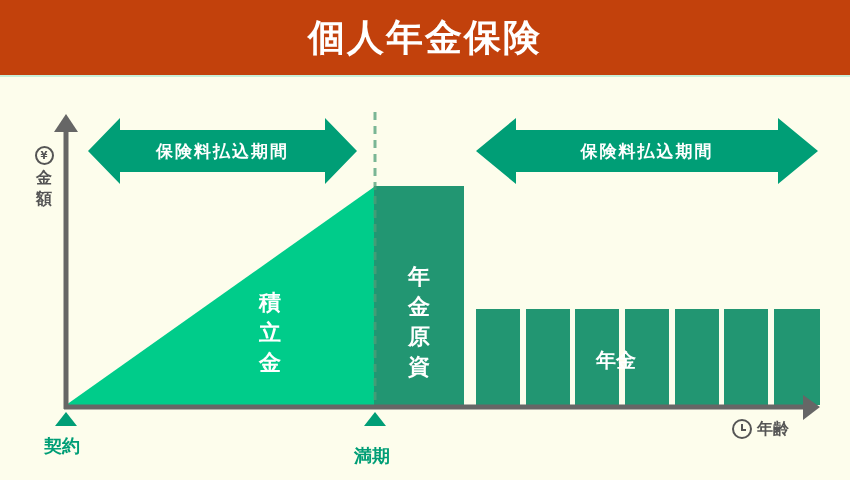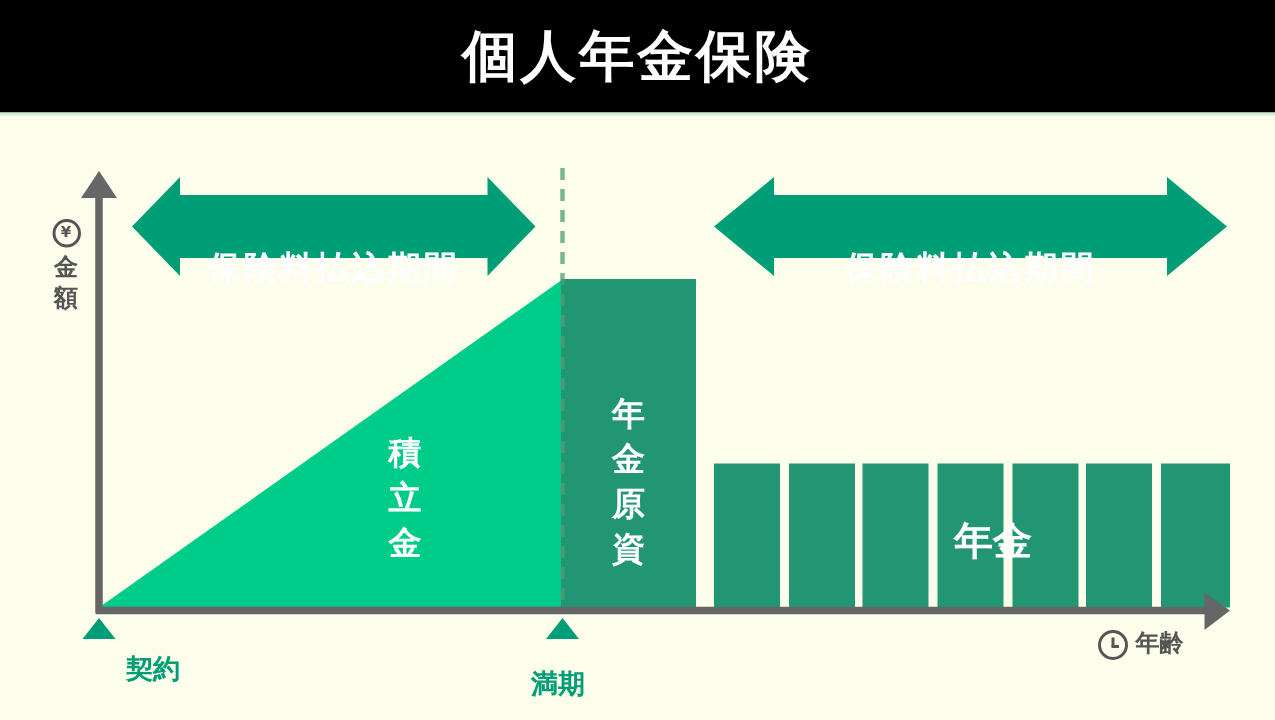--- a/index.html
+++ b/index.html
@@ -4,54 +4,54 @@
 <style>
   html, body { margin: 0; padding: 0; }
   body {
     width: 850px; height: 480px; overflow: hidden;
     background: #fdfdec;
     font-family: "DejaVu Sans", "Liberation Sans", sans-serif;
     position: relative;
   }
   .header {
     position: absolute; left: 0; top: 0; width: 850px; height: 75px;
-    background: #000000;
+    background: #c2410c;
     display: flex; align-items: center; justify-content: center;
   }
   .header-title {
     color: #ffffff; font-size: 37px; font-weight: bold; letter-spacing: 2px;
   }
   .header-line {
     position: absolute; left: 0; top: 75px; width: 850px; height: 2px; background: #c8efd8;
   }
   svg.diagram { position: absolute; left: 0; top: 0; }
   .label {
     position: absolute; color: #ffffff; font-weight: bold;
     display: flex; align-items: center; justify-content: center;
   }
-  .arrow-label { font-size: 22px; letter-spacing: 2px; margin-top: 28px; }
+  .arrow-label { font-size: 17px; letter-spacing: 2px; }
   .vlabel {
     position: absolute; color: #ffffff; font-size: 22px; font-weight: bold;
     display: flex; flex-direction: column; align-items: center; line-height: 30px;
   }
   .vlabel span { display: block; }
   .axis-text {
     position: absolute; font-size: 18px; font-weight: bold; color: #009e76;
   }
   .ylabel {
     position: absolute; left: 31px; top: 146px; width: 26px;
     display: flex; flex-direction: column; align-items: center;
     color: #555; font-size: 16px; font-weight: bold; line-height: 21px;
   }
   .yen-circle {
     width: 15px; height: 15px; border: 2px solid #555; border-radius: 50%;
     font-size: 10px; line-height: 15px; text-align: center; margin-bottom: 2px;
   }
   .xlabel {
-    position: absolute; left: 732px; top: 419px; display: flex; align-items: flex-end;
+    position: absolute; left: 732px; top: 419px; display: flex; align-items: flex-start;
     color: #555; font-size: 16px; font-weight: bold;
   }
   .clock {
     width: 16px; height: 16px; border: 2px solid #555; border-radius: 50%;
     position: relative; margin-right: 5px;
   }
   .clock::before {
     content: ""; position: absolute; left: 7px; top: 3px; width: 2px; height: 6px; background: #555;
   }
   .clock::after {
@@ -107,27 +107,27 @@
   <span>金</span>
 </div>
 
 <div class="vlabel" style="left:404px; top:262px; width:30px;">
   <span>年</span>
   <span>金</span>
   <span>原</span>
   <span>資</span>
 </div>
 
-<div class="label" style="left:626px; top:345px; width:70px; height:30px; font-size:26px; overflow:hidden; justify-content:flex-start; padding-left:10px; box-sizing:border-box;">年金</div>
+<div class="label" style="left:586px; top:345px; width:70px; height:30px; font-size:20px; overflow:hidden; justify-content:flex-start; padding-left:10px; box-sizing:border-box;">年金</div>
 
 <div class="ylabel">
   <div class="yen-circle">¥</div>
   <span>金</span>
   <span>額</span>
 </div>
 
 <div class="xlabel">
   <div class="clock"></div>
   <span>年齢</span>
 </div>
 
-<div class="axis-text" style="left:44px; top:434px;margin-left:40px;">契約</div>
+<div class="axis-text" style="left:44px; top:434px;">契約</div>
 <div class="axis-text" style="left:354px; top:434px;margin-top:10px;">満期</div>
 
 </body></html>

